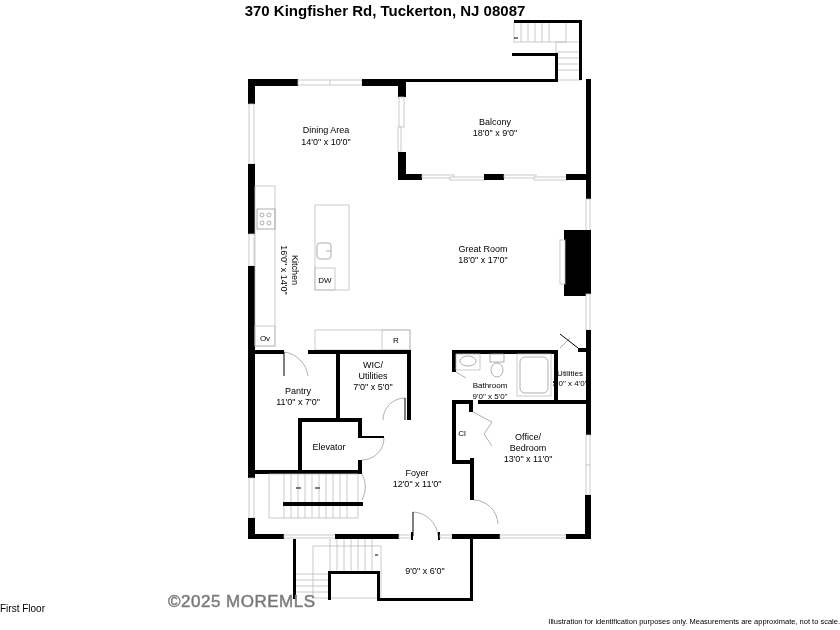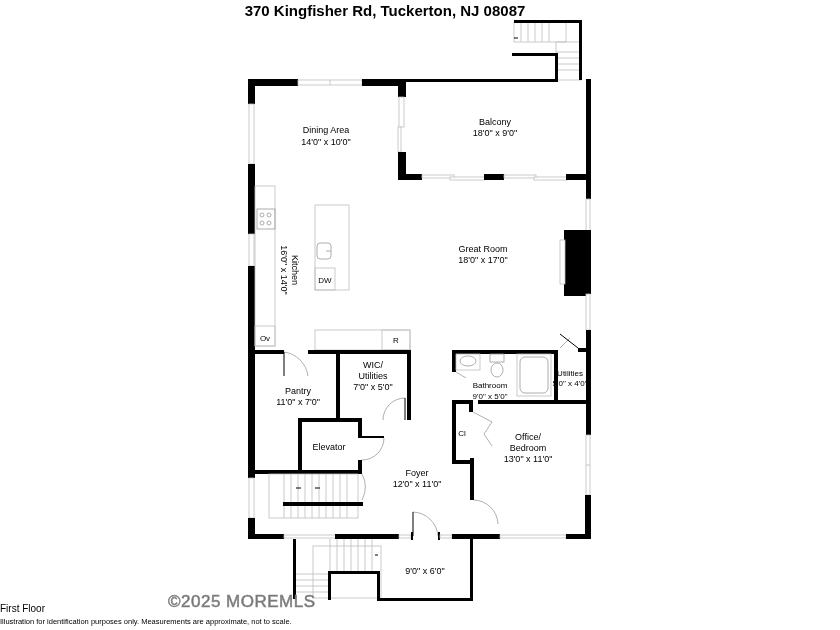--- a/index.html
+++ b/index.html
@@ -9,21 +9,21 @@
     .lbl { font-family: "Liberation Sans", sans-serif; font-size: 9px; fill: #000; text-anchor: middle; }
     .lbl-s { font-family: "Liberation Sans", sans-serif; font-size: 8px; fill: #000; text-anchor: middle; }
     .wall { fill: #000; }
     .thin { stroke: #bdbdbd; stroke-width: 0.8; fill: none; }
     .thin2 { stroke: #9a9a9a; stroke-width: 0.8; fill: none; }
     .door { stroke: #9a9a9a; stroke-width: 0.8; fill: none; }
     .doorleaf { stroke: #000; stroke-width: 1; }
     .win { fill: #fff; stroke: #bdbdbd; stroke-width: 0.8; }
     .watermark { position: absolute; left: 168px; top: 592px; font-size: 17px; color: #737373; -webkit-text-stroke: 0.6px #8a8a8a; letter-spacing: 0.5px; font-family: "Liberation Sans", sans-serif; }
     .floor-label { position: absolute; left: 0; width: 840px; top: 603px; font-size: 10px; }
-    .disclaimer { position: absolute; left: 0; width: 840px; text-align: left; top: 617px; font-size: 7.5px; }
+    .disclaimer { position: absolute; left: 0; width: 840px; text-align: right; top: 617px; font-size: 7.5px; }
   </style>
 </head>
 <body>
 
 <div class="title">370 Kingfisher Rd, Tuckerton, NJ 08087</div>
 
 <svg width="840" height="630" viewBox="0 0 840 630">
 
   <g>
     <rect x="514" y="22" width="52" height="20" class="thin"></rect>

